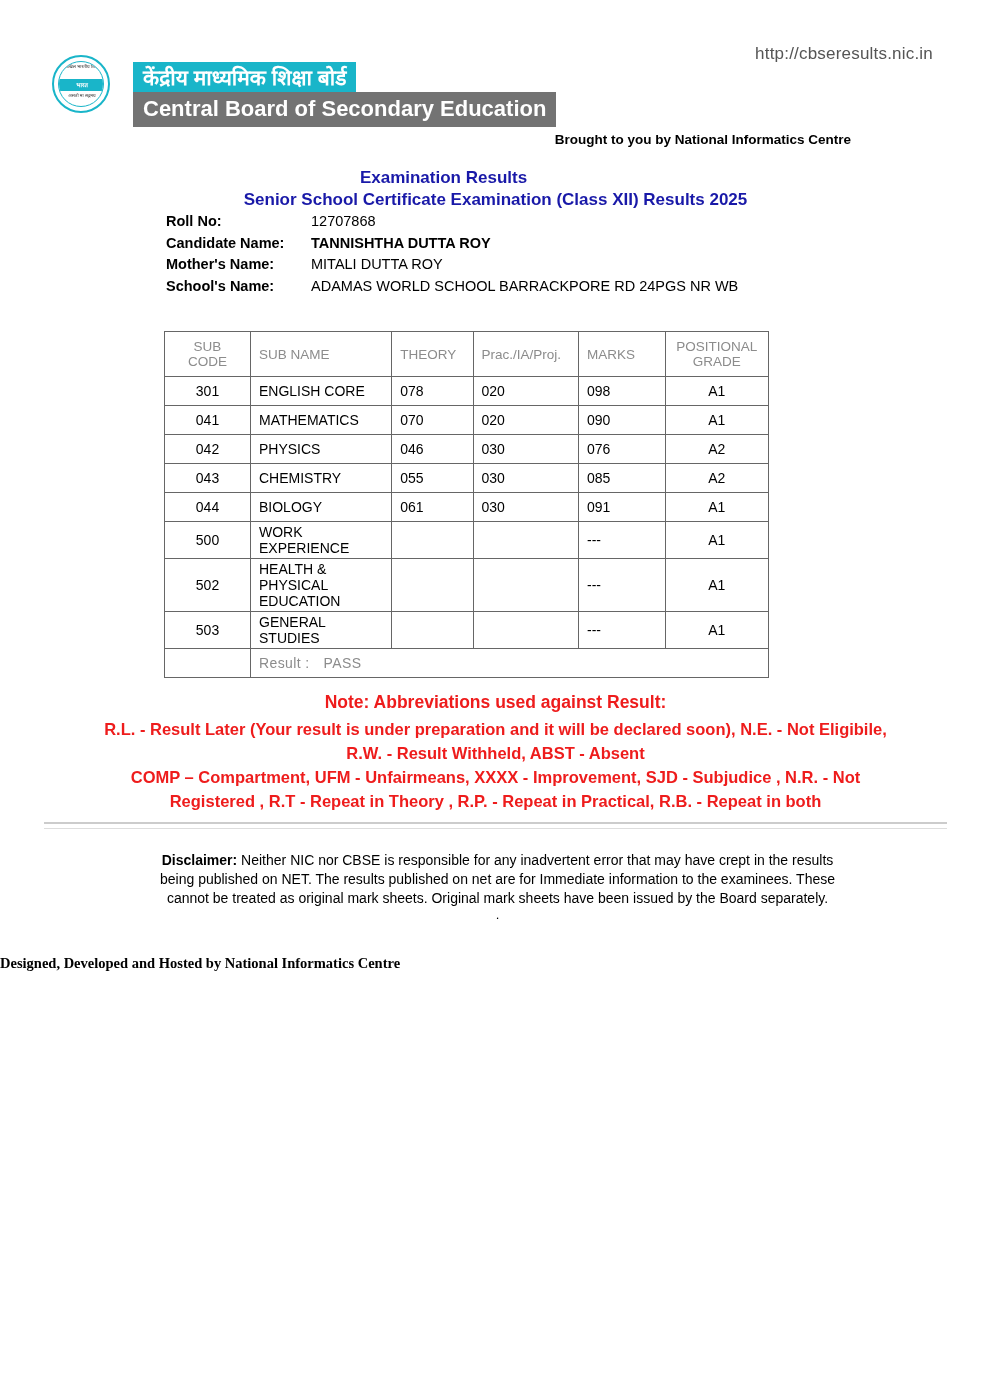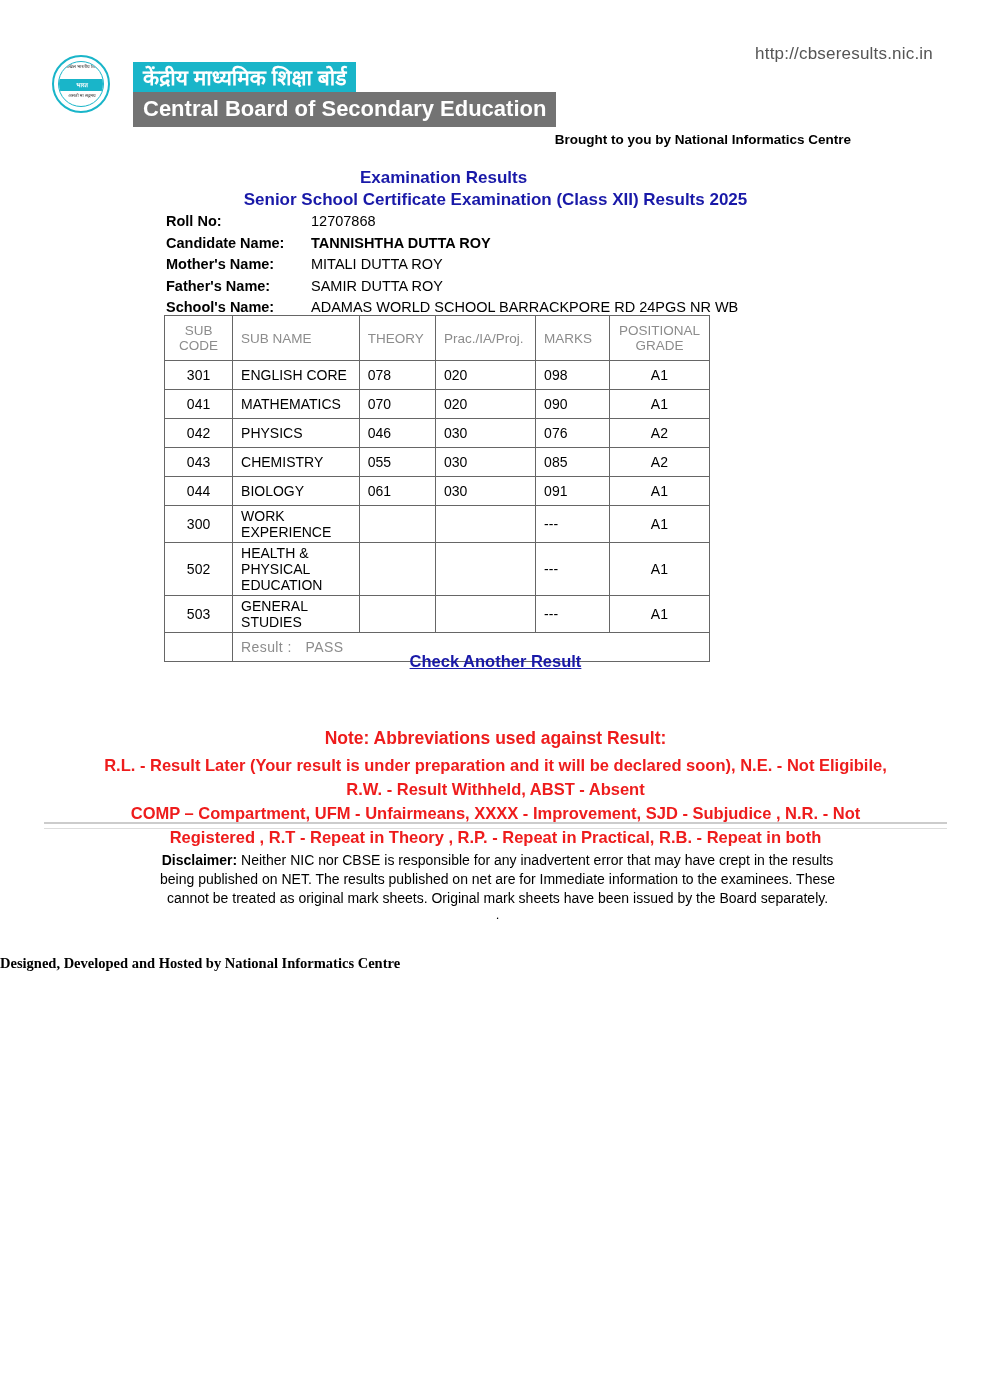--- a/index.html
+++ b/index.html
@@ -163,22 +163,22 @@
     color: #000000;
   }
   .det-value.bold {
     font-weight: bold;
   }
 
   
   .marks-table {
     position: absolute;
     left: 164px;
-    top: 315px;
-    width: 546px;
+    top: 331px;
+    width: 605px;
     border-collapse: collapse;
     font-size: 14px;
   }
   .marks-table td, .marks-table th {
     border: 1px solid #666666;
     padding: 0;
   }
   .marks-table thead th {
     color: #8c8c8c;
     font-weight: normal;
@@ -249,21 +249,20 @@
     width: 991px;
     text-align: center;
     color: #ee1c1c;
     font-weight: bold;
     font-size: 17px;
     line-height: 24px;
   }
   .note-head {
     font-size: 17.5px;
     margin-bottom: 3px;
-    margin-top: 36px;
   }
   .note-line {
     font-size: 16.5px;
   }
 
   
   .divider {
     position: absolute;
     left: 44px;
     top: 822px;
@@ -337,24 +336,20 @@
     </div>
     <div class="det-row">
       <div class="det-label">Candidate Name:</div>
       <div class="det-value bold">TANNISHTHA DUTTA ROY</div>
     </div>
     <div class="det-row">
       <div class="det-label">Mother's Name:</div>
       <div class="det-value">MITALI DUTTA ROY</div>
     </div>
     <div class="det-row">
-      <div class="det-label">Father's Name:</div>
-      <div class="det-value">SAMIR DUTTA ROY</div>
-    </div>
-    <div class="det-row">
       <div class="det-label">School's Name:</div>
       <div class="det-value">ADAMAS WORLD SCHOOL BARRACKPORE RD 24PGS NR WB</div>
     </div>
   </div>
 
   <table class="marks-table">
     <thead>
       <tr>
         <th class="col-code th-center">SUB CODE</th>
         <th class="col-name">SUB NAME</th>
@@ -402,21 +397,21 @@
       </tr>
       <tr>
         <td class="cell-code">044</td>
         <td>BIOLOGY</td>
         <td>061</td>
         <td>030</td>
         <td>091</td>
         <td class="cell-grade">A1</td>
       </tr>
       <tr>
-        <td class="cell-code">300</td>
+        <td class="cell-code">500</td>
         <td>WORK EXPERIENCE</td>
         <td></td>
         <td></td>
         <td>---</td>
         <td class="cell-grade">A1</td>
       </tr>
       <tr class="row-tall">
         <td class="cell-code">502</td>
         <td>HEALTH &amp; PHYSICAL EDUCATION</td>
         <td></td>
@@ -435,21 +430,20 @@
       <tr class="result-row">
         <td class="result-blank">&nbsp;</td>
         <td colspan="5">
           <span class="result-text rlabel">Result :</span>
           <span class="result-text" style="margin-left:10px;">PASS</span>
         </td>
       </tr>
     </tbody>
   </table>
 
-  <a class="check-link" href="#">Check Another Result</a>
 
   <div class="note-block">
     <div class="note-head">Note: Abbreviations used against Result:</div>
     <div class="note-line">R.L. - Result Later (Your result is under preparation and it will be declared soon), N.E. - Not Eligibile,</div>
     <div class="note-line">R.W. - Result Withheld, ABST - Absent</div>
     <div class="note-line">COMP – Compartment, UFM - Unfairmeans, XXXX - Improvement, SJD - Subjudice , N.R. - Not</div>
     <div class="note-line">Registered , R.T - Repeat in Theory , R.P. - Repeat in Practical, R.B. - Repeat in both</div>
   </div>
 
   <div class="divider"></div>

